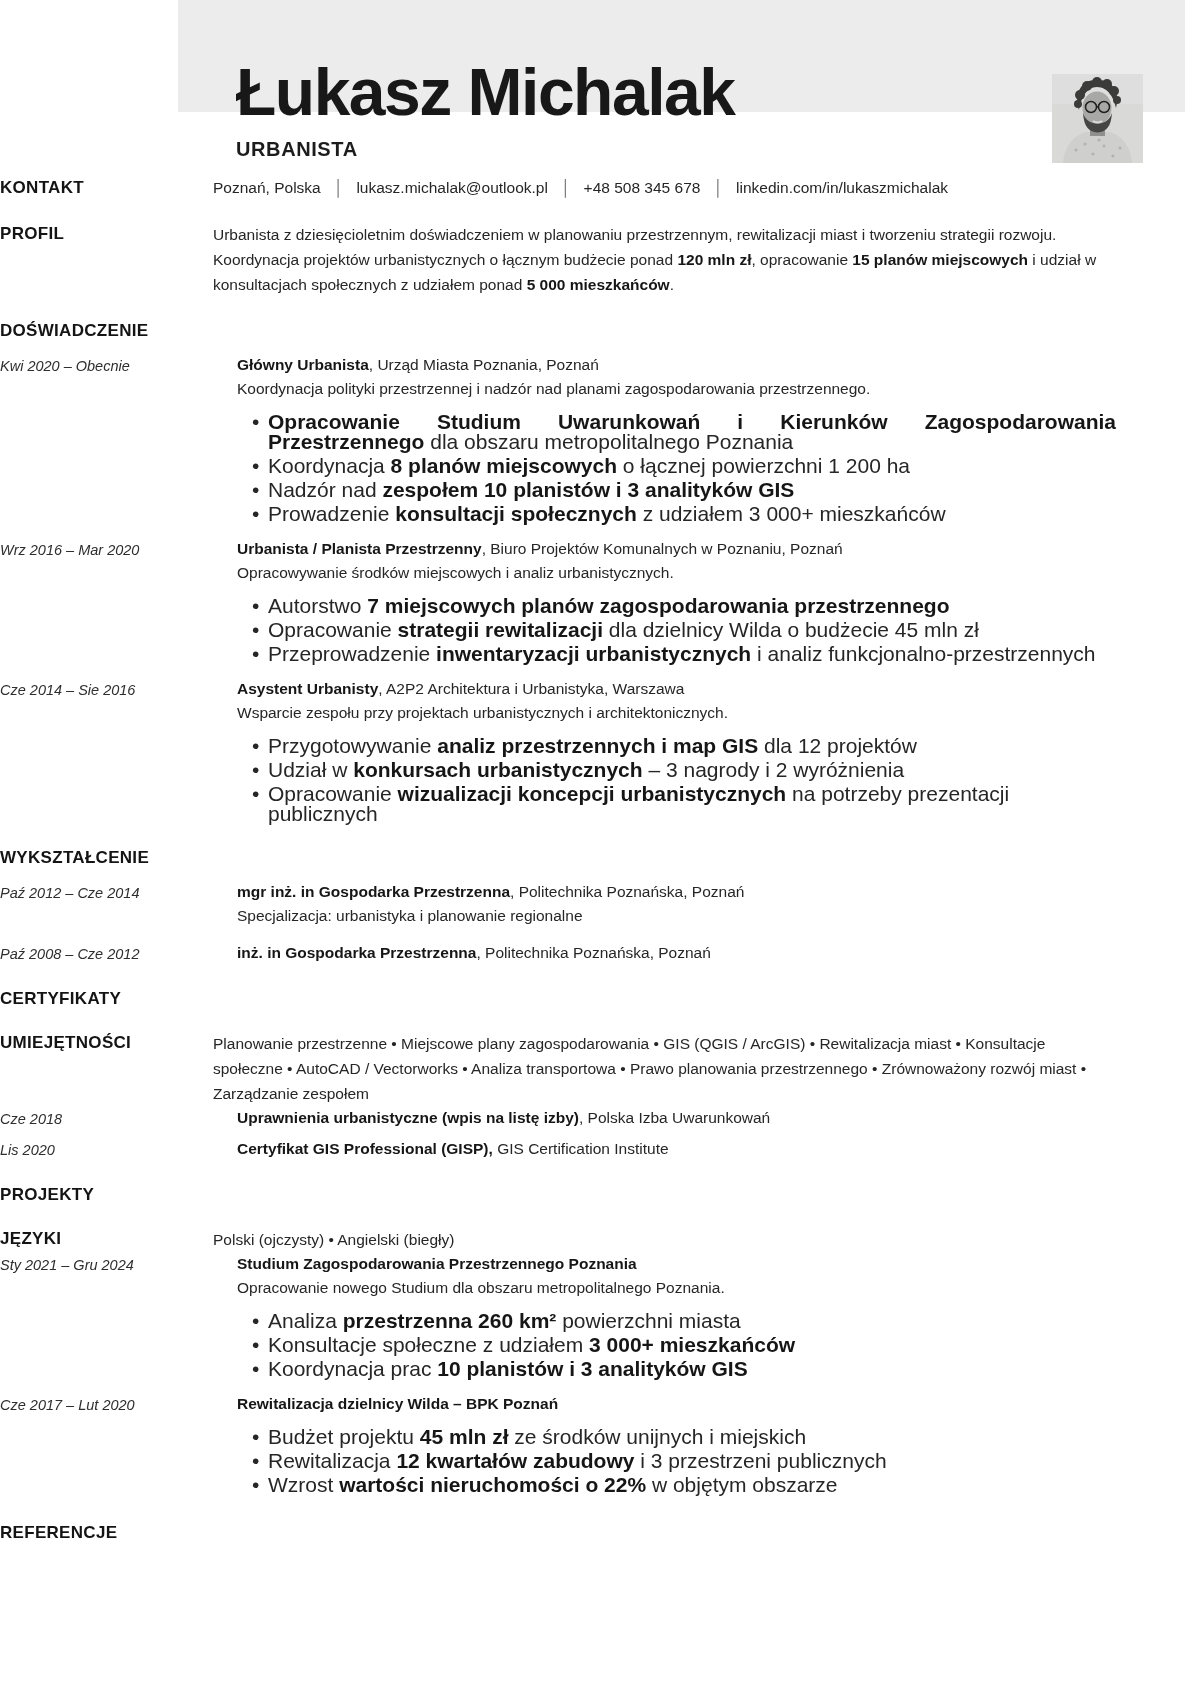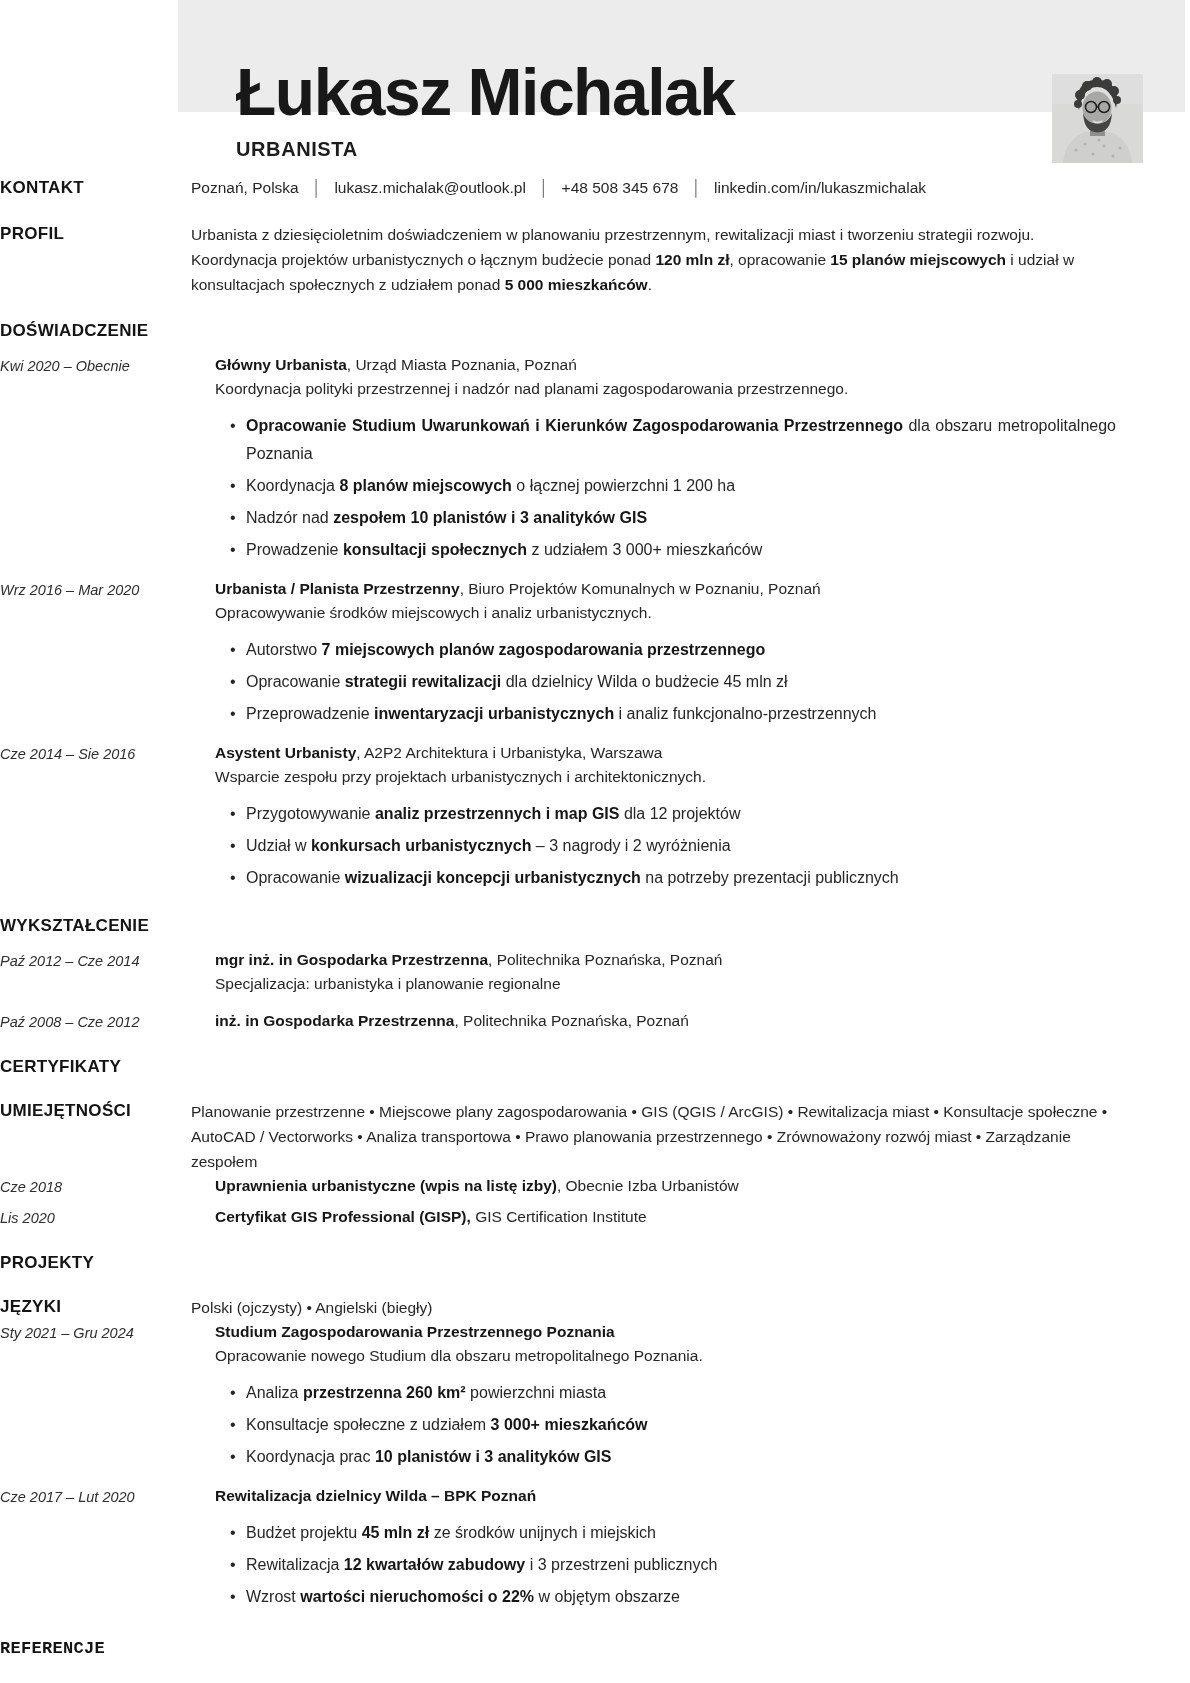--- a/index.html
+++ b/index.html
@@ -37,41 +37,41 @@
   .section.first{margin-top:15px;}
   .label{
     font-size:17px;font-weight:bold;color:#141414;
     letter-spacing:0.3px;line-height:20px;padding-top:2px;
   }
   .label-row{margin-bottom:12px;}
   .date{
     font-size:14.5px;font-style:italic;color:#2e2e2e;
     line-height:22px;padding-top:2px;
   }
-  .content{font-size:15.5px;line-height:24px;color:#262626;}
+  .content{font-size:15.5px;line-height:24px;color:#262626;margin-left:22px;}
   .profile-text{line-height:25px;}
   .content b,.entry-title b{color:#161616;}
   .entry{margin-top:0;gap:24px;}
   .entry-gap{margin-top:13px;}
   .entry-title{font-size:15.5px;line-height:24px;}
   .entry-desc{font-size:15.5px;line-height:24px;}
   .bullets{list-style:none;margin:11px 0 0 14px;padding:0;}
   .bullets li{
-    position:relative;padding-left:17px;line-height:28px;font-size:16px;
+    position:relative;padding-left:17px;line-height:20px;font-size:21px;
   }
   .bullets li + li{margin-top:4px;}
   .bullets li::before{
     content:"\2022";position:absolute;left:1px;top:0;color:#262626;
   }
   .justify{text-align:justify;}
   .contact-line{font-size:15.5px;line-height:24px;white-space:nowrap;}
   .sep{color:#707070;margin:0 13px;font-weight:300;}
   .skills-text,.lang-text{line-height:25px;}
   .cert-gap{margin-top:7px;}
-  .references{margin-top:26px;font-family:Liberation Mono, monospace;}
+  .references{margin-top:26px;}
 </style>
 </head>
 <body>
 
 <div class="page">
 
   <div class="band"></div>
 
   <div class="photo">
     <svg width="91" height="89" viewBox="0 0 91 89">
@@ -189,21 +189,21 @@
   </div>
 
   <div class="row section">
     <div class="label">UMIEJĘTNOŚCI</div>
     <div class="content skills-text">Planowanie przestrzenne • Miejscowe plany zagospodarowania • GIS (QGIS / ArcGIS) • Rewitalizacja miast • Konsultacje społeczne • AutoCAD / Vectorworks • Analiza transportowa • Prawo planowania przestrzennego • Zrównoważony rozwój miast • Zarządzanie zespołem</div>
   </div>
 
   <div class="row entry">
     <div class="date">Cze 2018</div>
     <div class="content">
-      <div class="entry-title"><b>Uprawnienia urbanistyczne (wpis na listę izby)</b><span>, Obecnie Izba Urbanistów</span></div>
+      <div class="entry-title"><b>Uprawnienia urbanistyczne (wpis na listę izby)</b><span>, Polska Izba Uwarunkowań</span></div>
     </div>
   </div>
 
   <div class="row entry cert-gap">
     <div class="date">Lis 2020</div>
     <div class="content">
       <div class="entry-title"><b>Certyfikat GIS Professional (GISP),</b><span> GIS Certification Institute</span></div>
     </div>
   </div>
 

